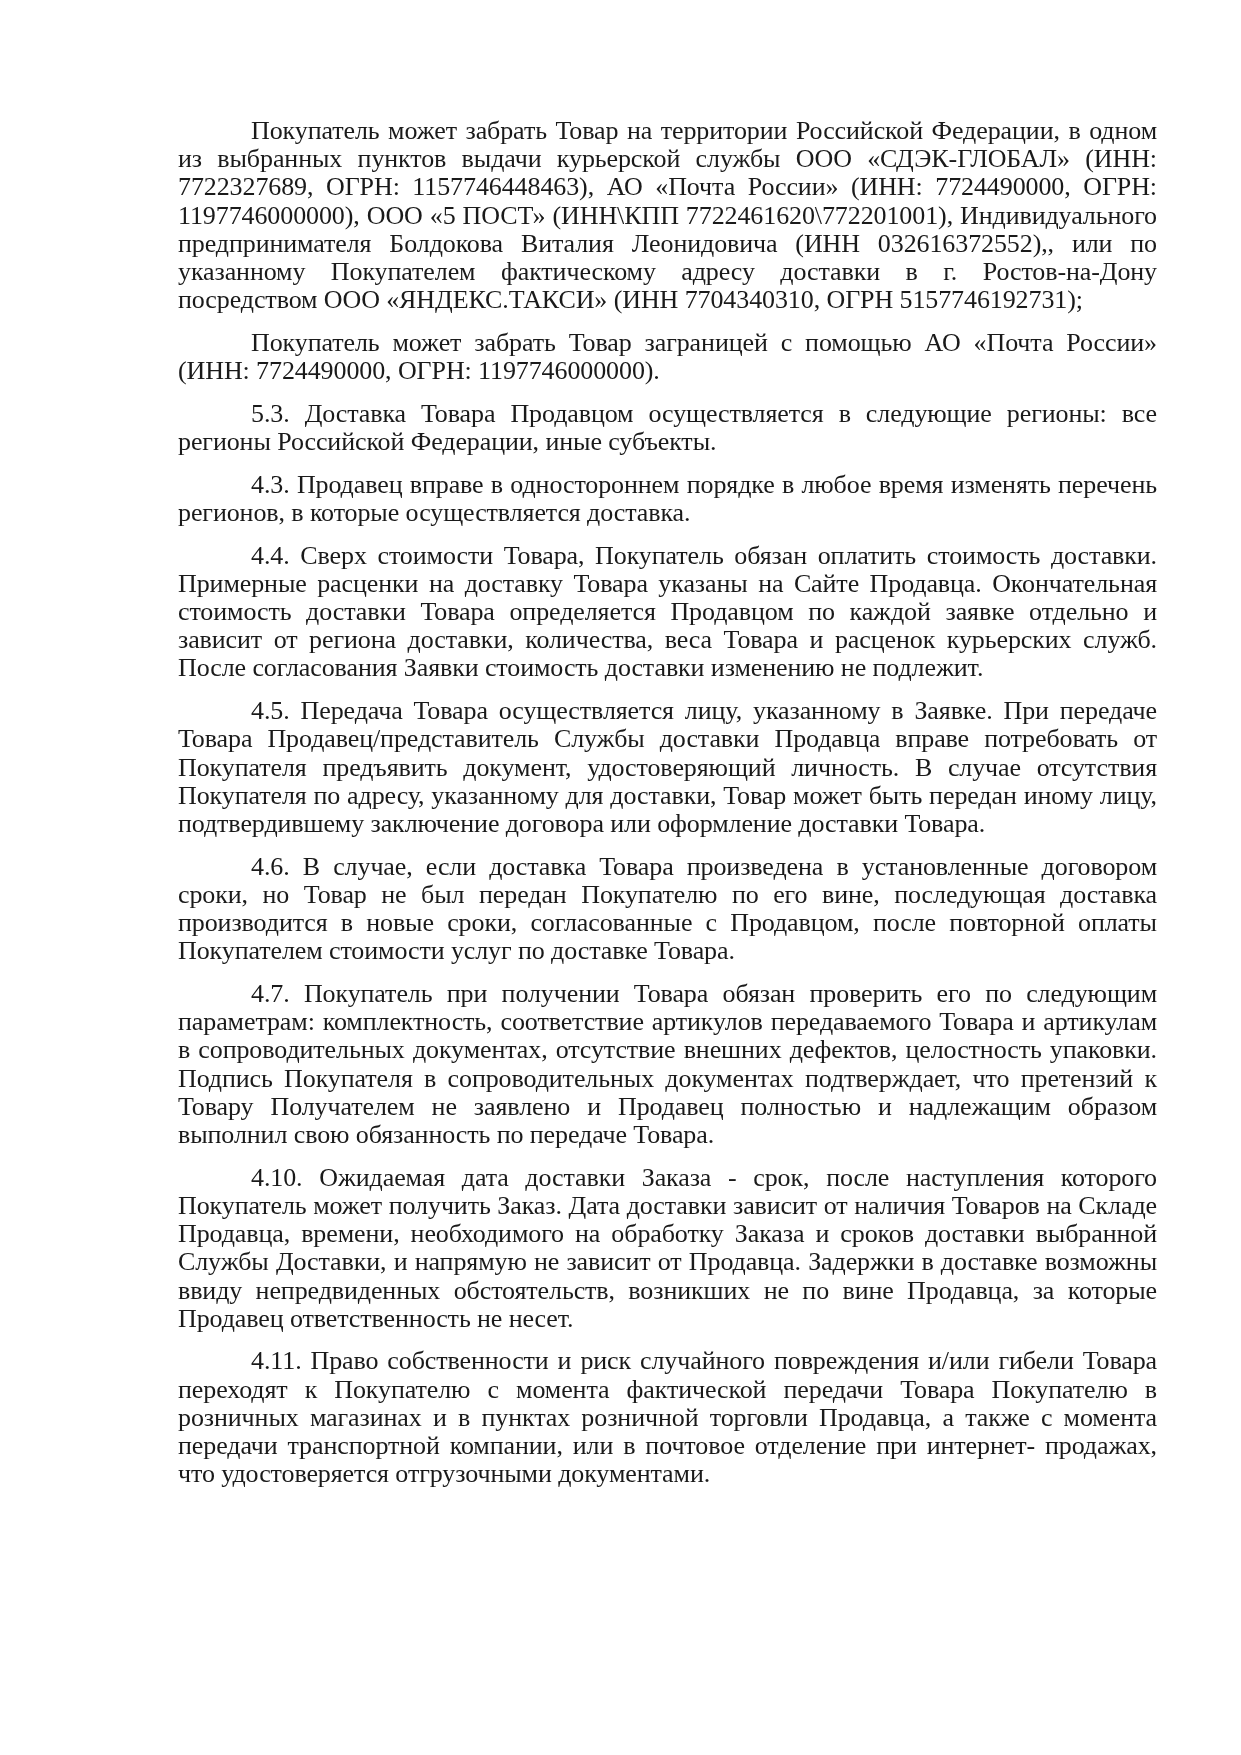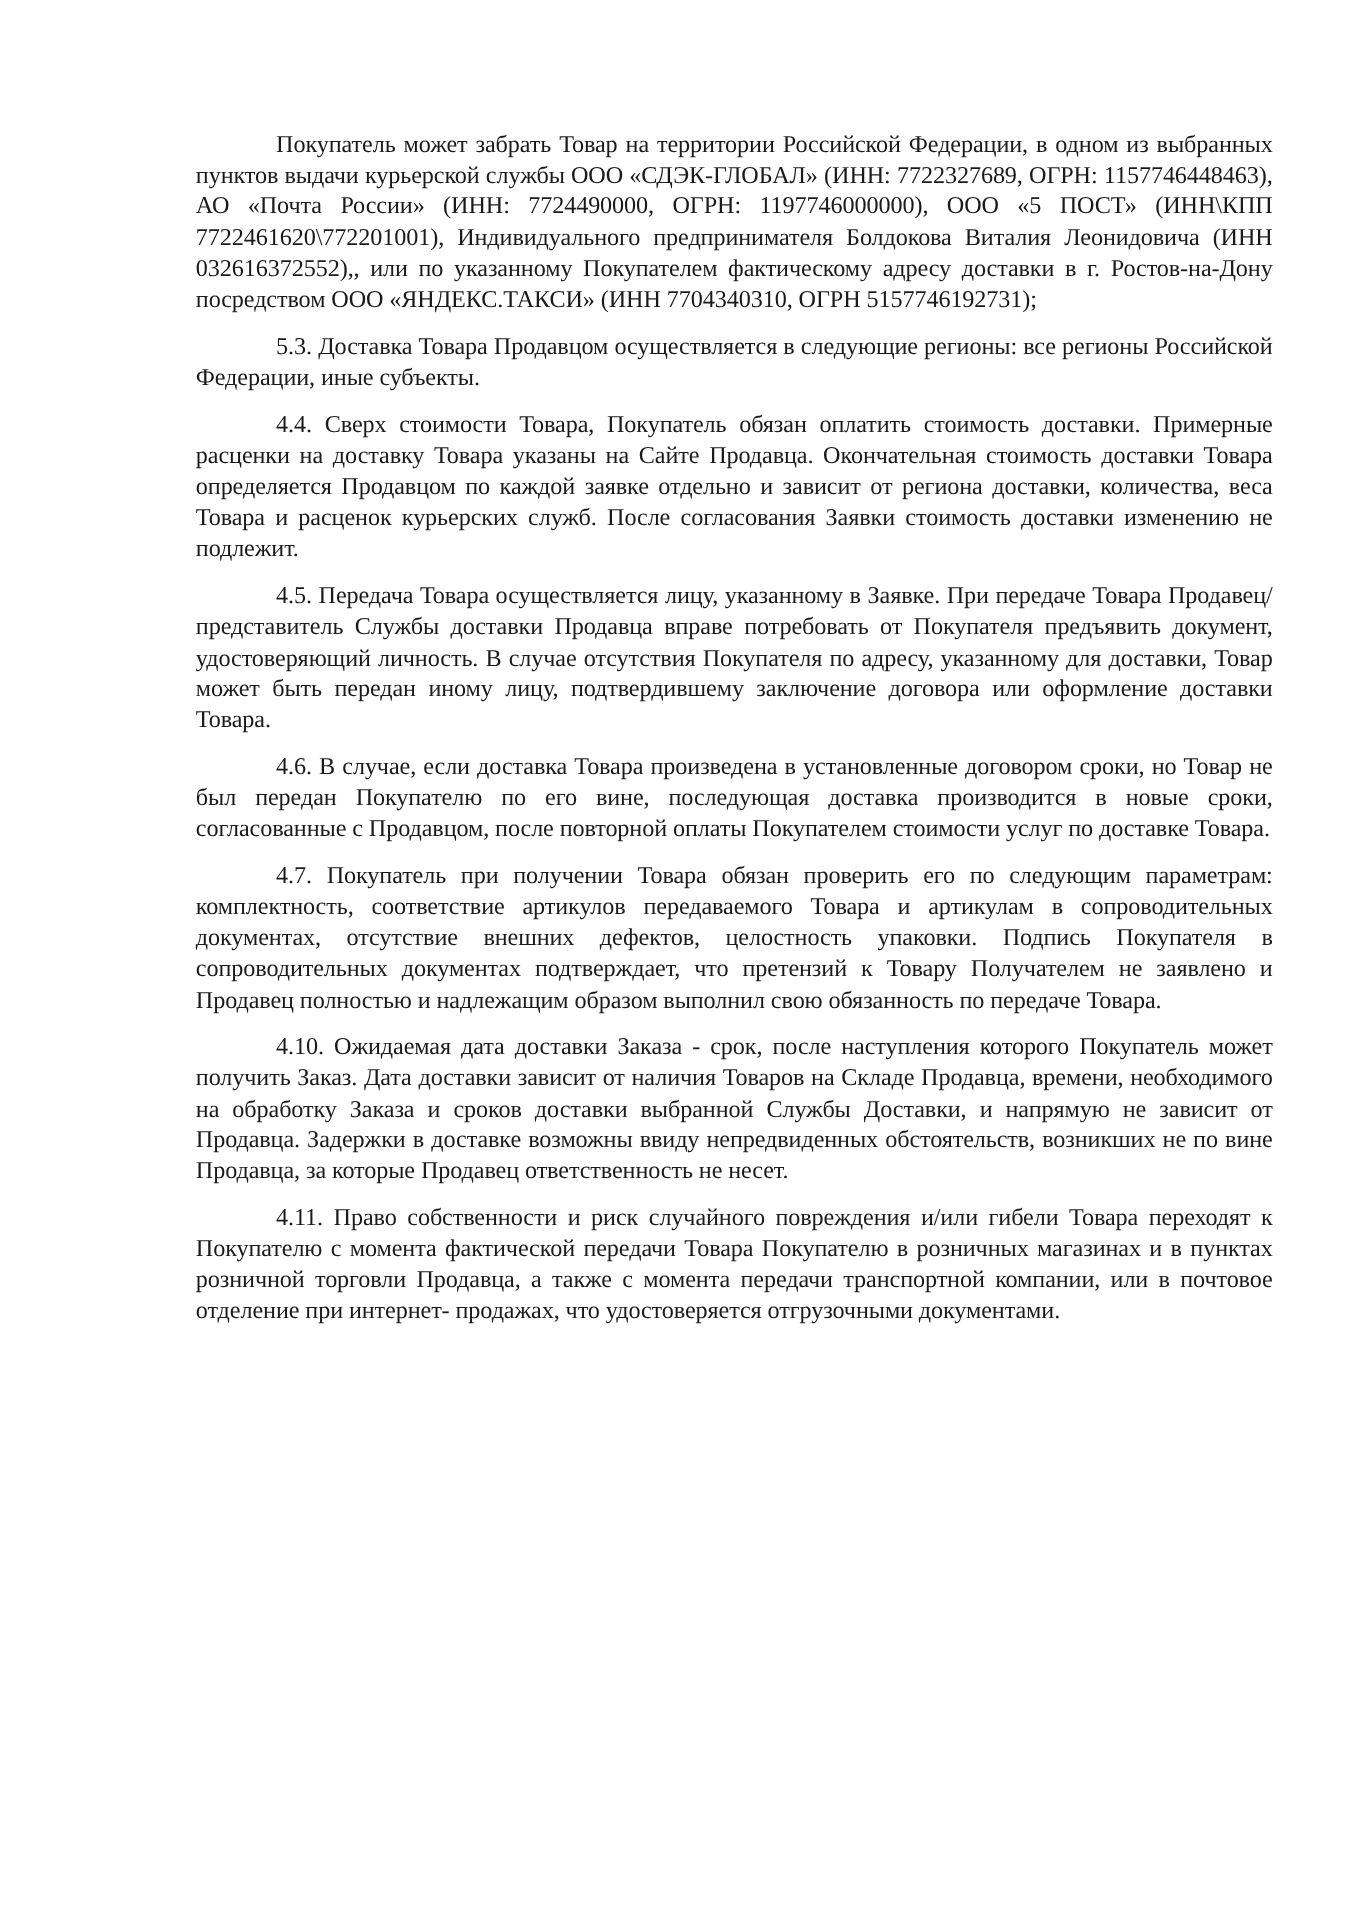--- a/index.html
+++ b/index.html
@@ -12,36 +12,38 @@
       height: 1755px;
       position: relative;
       overflow: hidden;
     }
     .page {
       position: absolute;
       left: 178px;
       top: 117px;
       width: 979px;
       font-family: "Liberation Serif", "DejaVu Serif", serif;
-      font-size: 22px;
+      font-size: 26px;
       line-height: 28.2px;
       color: #1a1a1a;
     }
     .para {
       margin: 0 0 14.5px 0;
       text-align: justify;
       text-indent: 73px;
       letter-spacing: -0.1px;
     }
   </style>
 </head>
 <body>
 
 <div class="page">
   <p class="para">Покупатель может забрать Товар на территории Российской Федерации, в одном из выбранных пунктов выдачи курьерской службы ООО «СДЭК-ГЛОБАЛ» (ИНН: 7722327689, ОГРН: 1157746448463), АО «Почта России» (ИНН: 7724490000, ОГРН: 1197746000000), ООО «5 ПОСТ» (ИНН\КПП 7722461620\772201001), Индивидуального предпринимателя Болдокова Виталия Леонидовича (ИНН 032616372552),, или по указанному Покупателем фактическому адресу доставки в г. Ростов-на-Дону посредством ООО «ЯНДЕКС.ТАКСИ» (ИНН 7704340310, ОГРН 5157746192731);</p>
+  <p class="para">Покупатель может забрать Товар заграницей с помощью АО «Почта России» (ИНН: 7724490000, ОГРН: 1197746000000).</p>
   <p class="para">5.3. Доставка Товара Продавцом осуществляется в следующие регионы: все регионы Российской Федерации, иные субъекты.</p>
+  <p class="para">4.3. Продавец вправе в одностороннем порядке в любое время изменять перечень регионов, в которые осуществляется доставка.</p>
   <p class="para">4.4. Сверх стоимости Товара, Покупатель обязан оплатить стоимость доставки. Примерные расценки на доставку Товара указаны на Сайте Продавца. Окончательная стоимость доставки Товара определяется Продавцом по каждой заявке отдельно и зависит от региона доставки, количества, веса Товара и расценок курьерских служб. После согласования Заявки стоимость доставки изменению не подлежит.</p>
   <p class="para">4.5. Передача Товара осуществляется лицу, указанному в Заявке. При передаче Товара Продавец/представитель Службы доставки Продавца вправе потребовать от Покупателя предъявить документ, удостоверяющий личность. В случае отсутствия Покупателя по адресу, указанному для доставки, Товар может быть передан иному лицу, подтвердившему заключение договора или оформление доставки Товара.</p>
   <p class="para">4.6. В случае, если доставка Товара произведена в установленные договором сроки, но Товар не был передан Покупателю по его вине, последующая доставка производится в новые сроки, согласованные с Продавцом, после повторной оплаты Покупателем стоимости услуг по доставке Товара.</p>
   <p class="para">4.7. Покупатель при получении Товара обязан проверить его по следующим параметрам: комплектность, соответствие артикулов передаваемого Товара и артикулам в сопроводительных документах, отсутствие внешних дефектов, целостность упаковки. Подпись Покупателя в сопроводительных документах подтверждает, что претензий к Товару Получателем не заявлено и Продавец полностью и надлежащим образом выполнил свою обязанность по передаче Товара.</p>
   <p class="para">4.10. Ожидаемая дата доставки Заказа - срок, после наступления которого Покупатель может получить Заказ. Дата доставки зависит от наличия Товаров на Складе Продавца, времени, необходимого на обработку Заказа и сроков доставки выбранной Службы Доставки, и напрямую не зависит от Продавца. Задержки в доставке возможны ввиду непредвиденных обстоятельств, возникших не по вине Продавца, за которые Продавец ответственность не несет.</p>
   <p class="para">4.11. Право собственности и риск случайного повреждения и/или гибели Товара переходят к Покупателю с момента фактической передачи Товара Покупателю в розничных магазинах и в пунктах розничной торговли Продавца, а также с момента передачи транспортной компании, или в почтовое отделение при интернет- продажах, что удостоверяется отгрузочными документами.</p>
 </div>
 
 </body></html>

